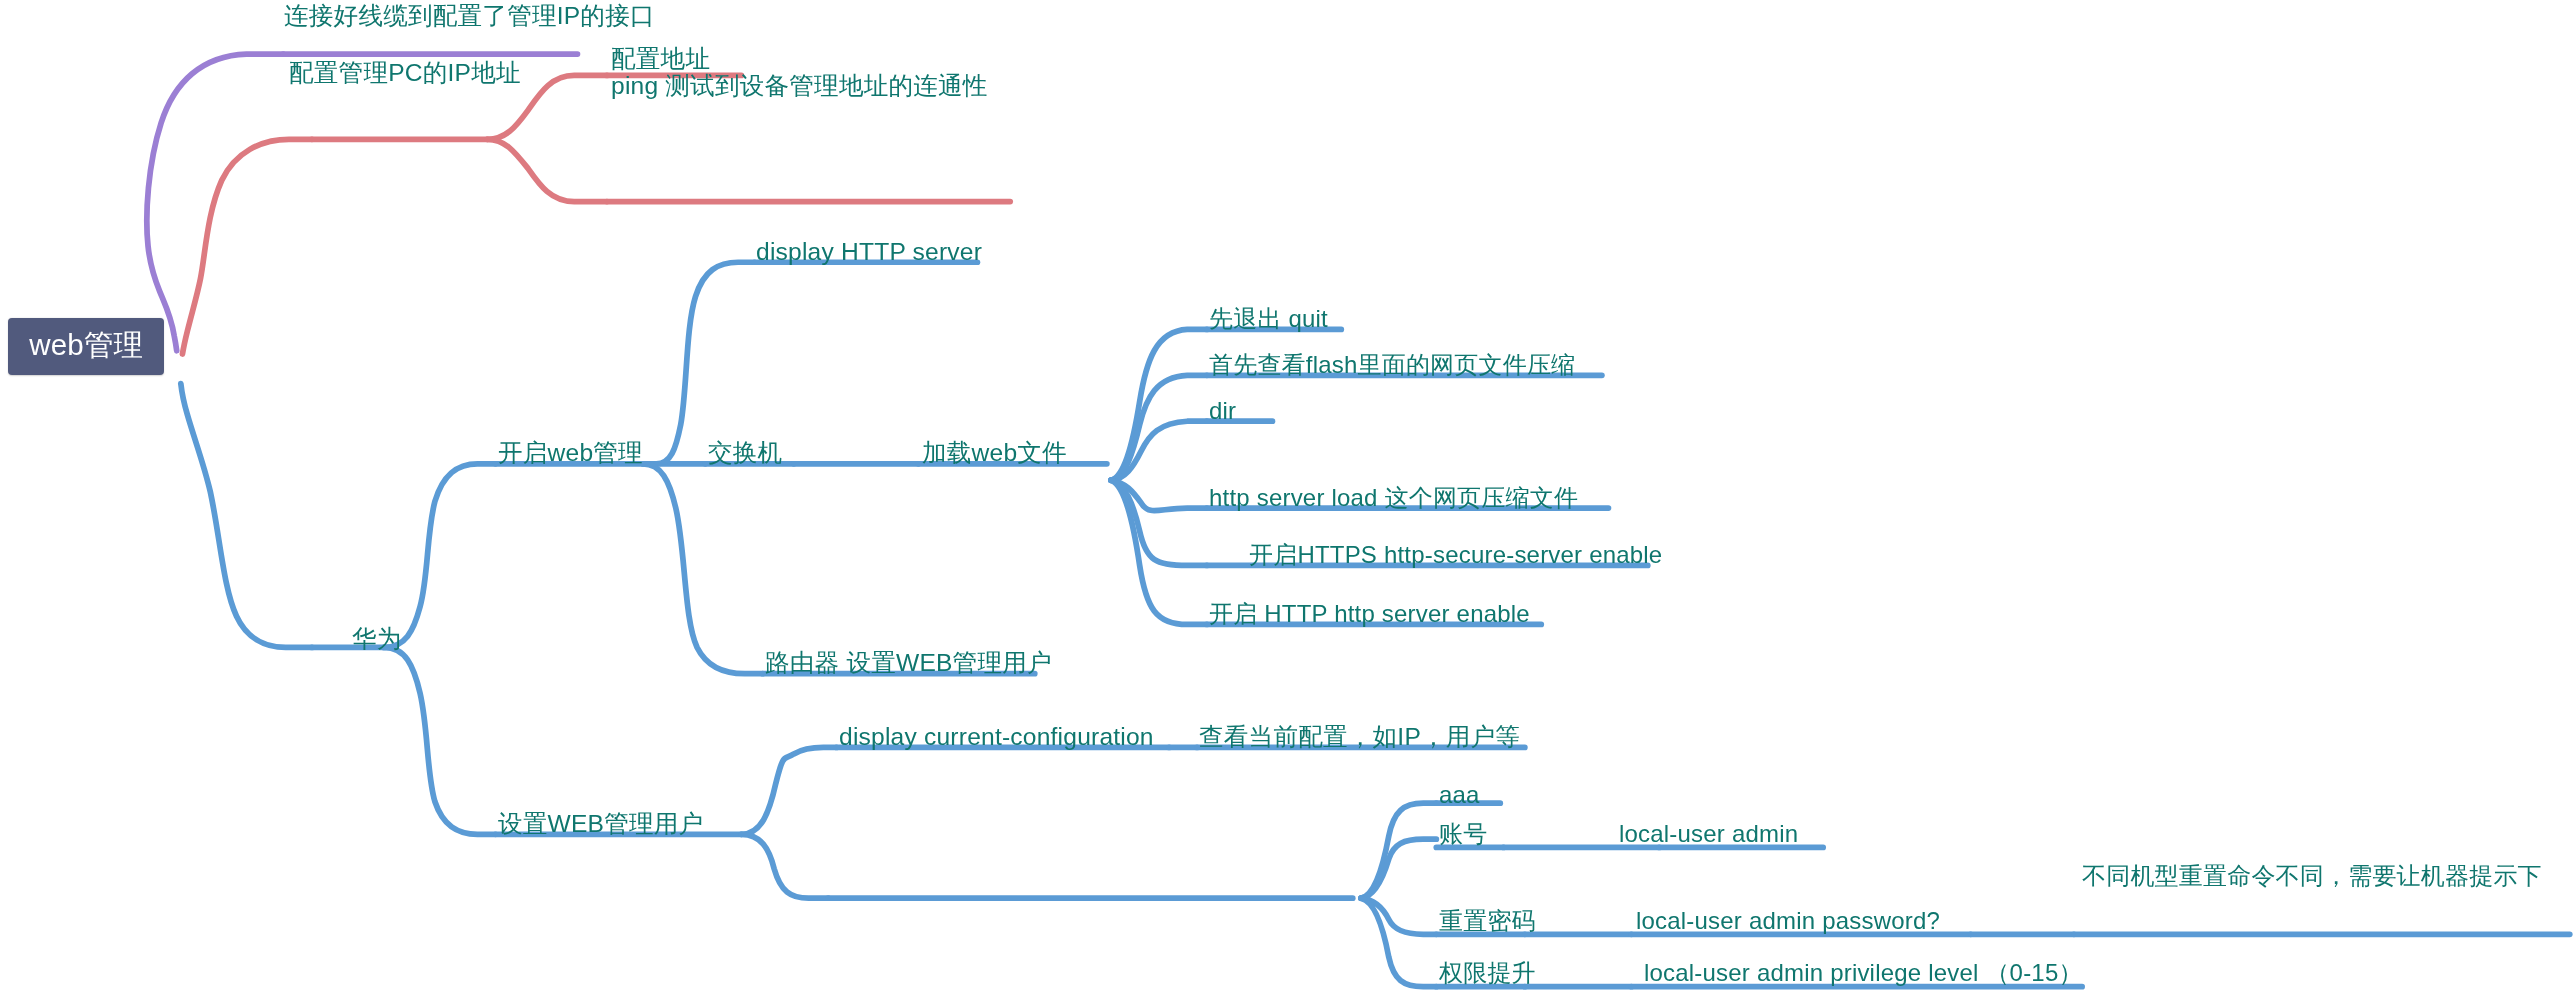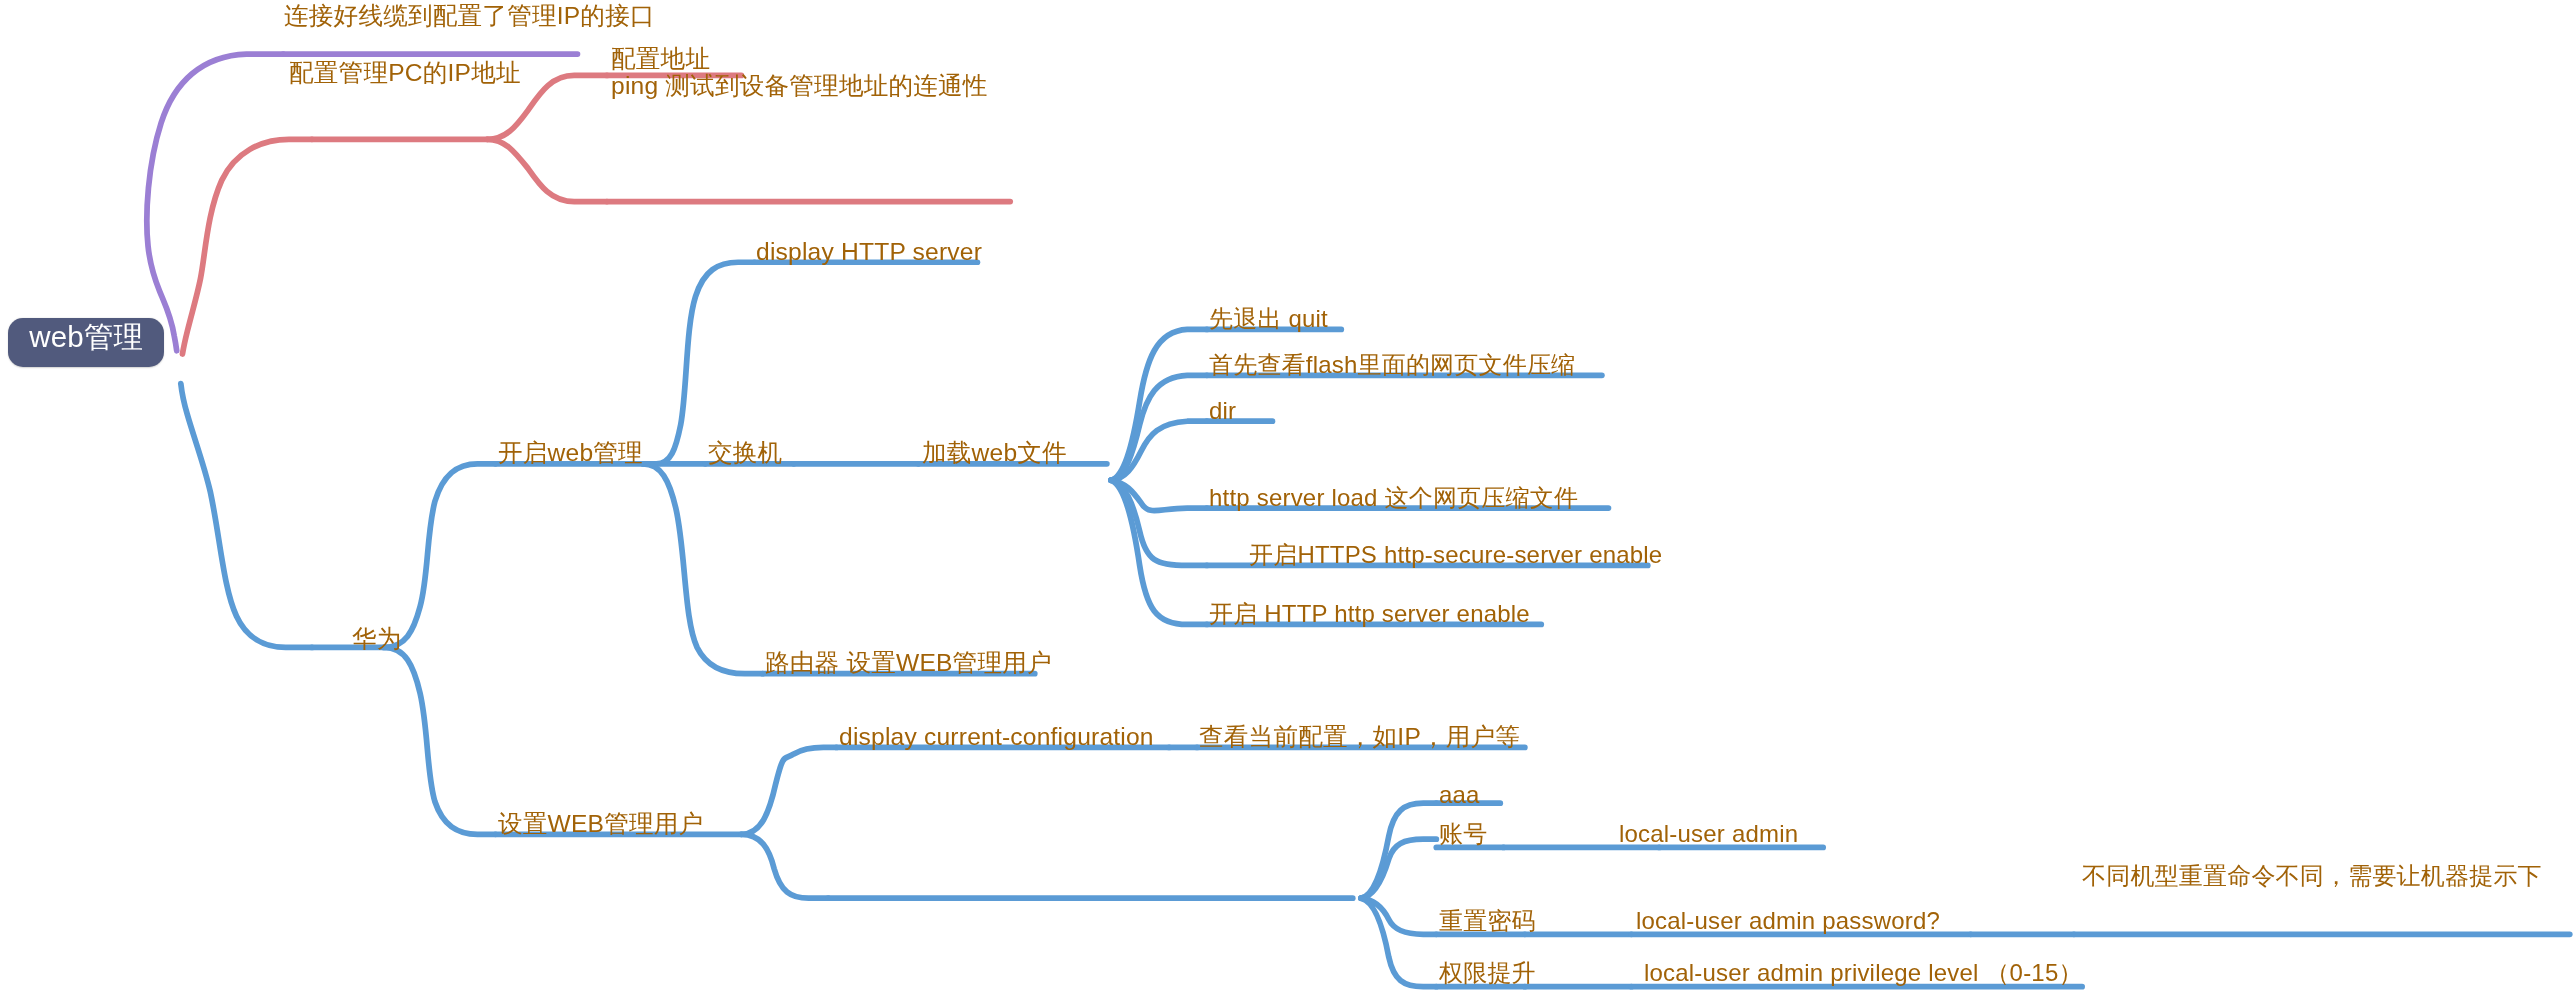--- a/index.html
+++ b/index.html
@@ -28,31 +28,31 @@
     left: 0;
     top: 0;
     width: 2576px;
     height: 990px;
     pointer-events: none;
   }
 
   .node {
     position: absolute;
     white-space: nowrap;
-    color: #a16207;
+    color: #0f766e;
     font-size: 24.6px;
     line-height: 1.15;
     letter-spacing: 0.2px;
   }
 
   .node.root {
     background: #515A7D;
     color: #ffffff;
-    border-radius: 15px;
-    padding: 2px 21px 13px 21px;
+    border-radius: 4px;
+    padding: 10px 21px 13px 21px;
     font-size: 29.5px;
     box-shadow: 0 0.8px 1.6px rgba(0,0,0,0.18);
   }
 
   .node.topic {
     font-size: 24.6px;
   }
 
   .node.small {
     font-size: 24px;

